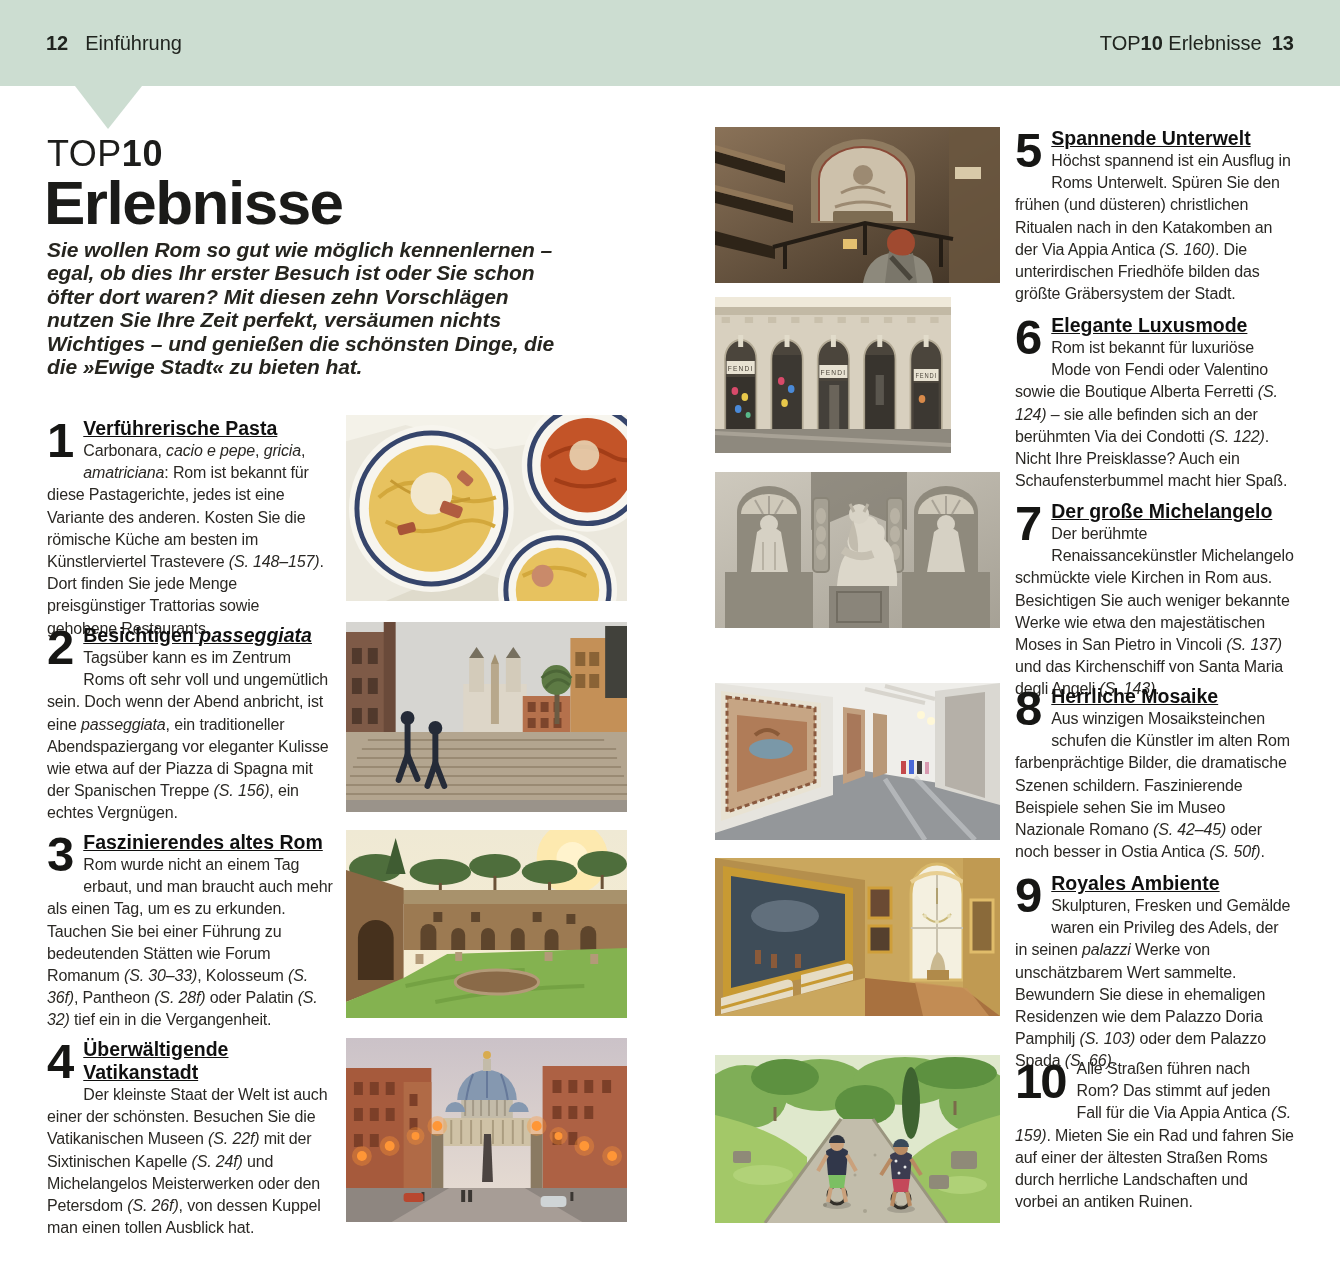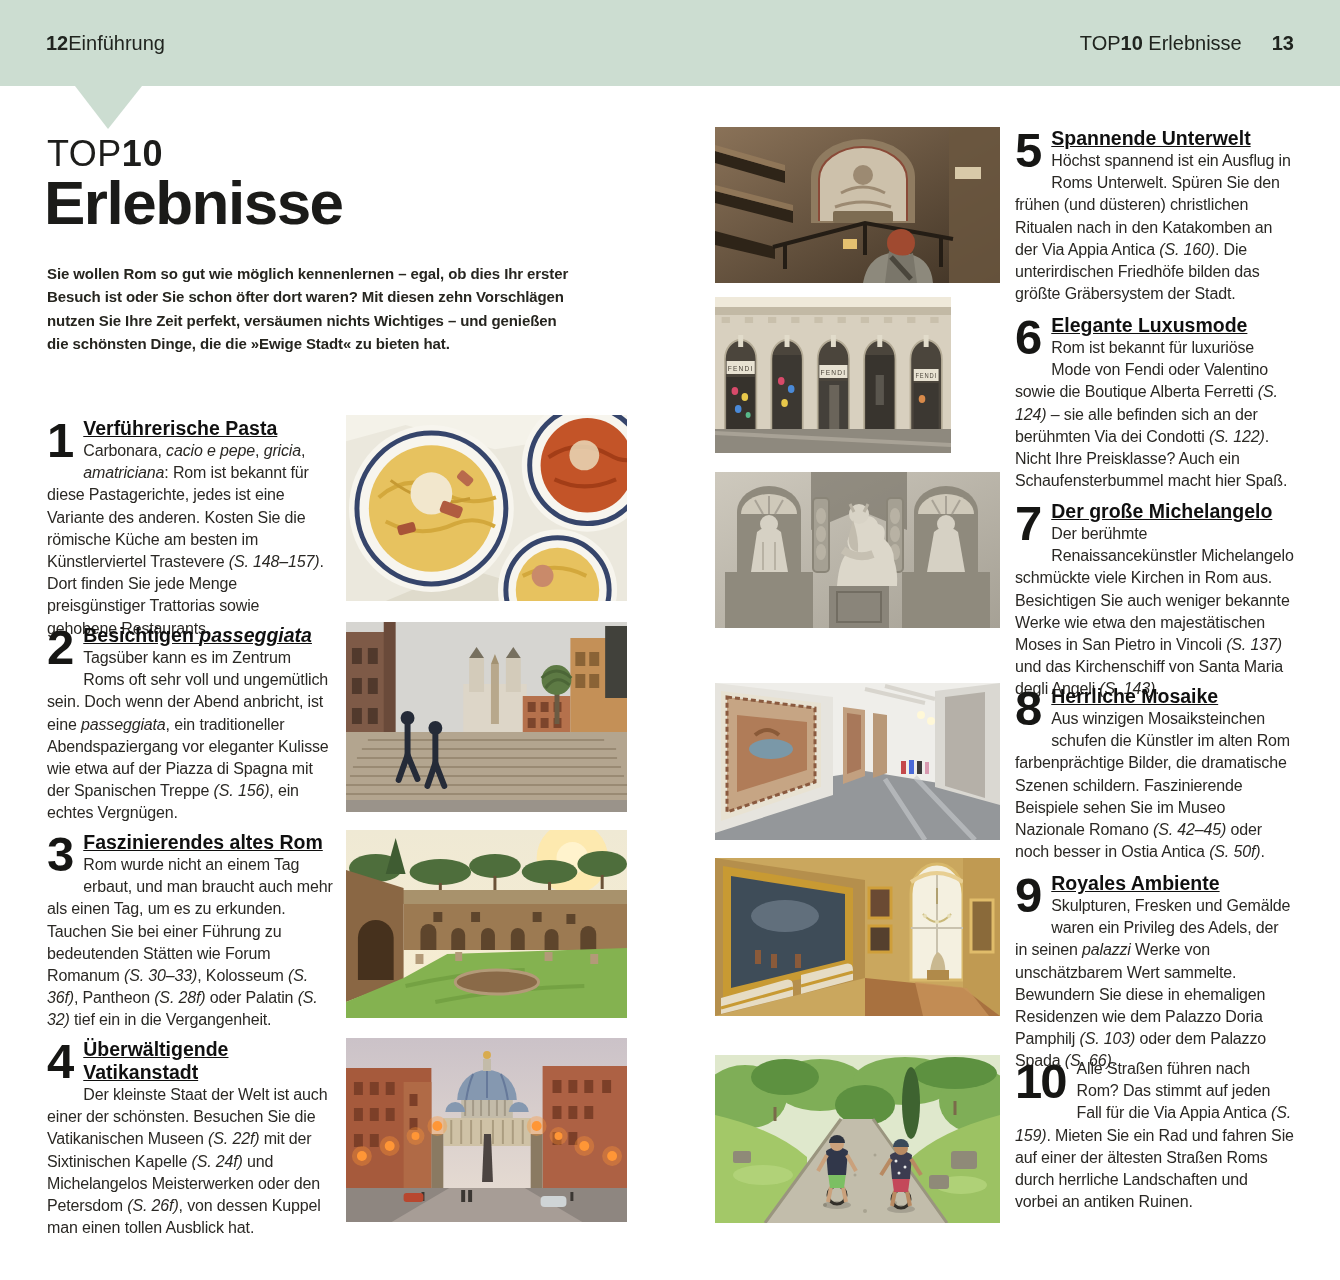--- a/index.html
+++ b/index.html
@@ -5,33 +5,33 @@
   * { margin:0; padding:0; box-sizing:border-box; }
   html,body { background:#ffffff; }
   body { font-family:"Liberation Sans","DejaVu Sans",sans-serif; color:#23221f; }
   #page { position:relative; width:1340px; height:1280px; background:#fff; overflow:hidden; }
 
   
   .band { position:absolute; top:0; left:0; width:1340px; height:86px; background:#ccddd1;
           display:flex; justify-content:space-between; align-items:center; padding:0 46px;
           font-size:20px; color:#20241f; }
   .band b { font-weight:700; }
-  .band-left b { }
-  .band-right .pn { margin-left:30px; }
+  .band-left b { margin-right:17px; }
+  .band-right .pn { margin-left:10px; }
   .notch { position:absolute; top:86px; left:75px; width:0; height:0;
            border-left:33px solid transparent; border-right:34px solid transparent;
            border-top:43px solid #ccddd1; }
 
   
   .kicker { position:absolute; left:47px; top:133px; font-size:36px; color:#1d1d1b; letter-spacing:.5px; }
   .kicker b { font-weight:700; }
   .main-title { position:absolute; left:44px; top:167px; font-size:62px; font-weight:800;
                 letter-spacing:-1.5px; color:#1b1b19; }
-  .intro { position:absolute; left:47px; top:262px; width:528px; font-size:15px; line-height:23.4px;
-           font-weight:700; color:#26251f; letter-spacing:-.1px; }
+  .intro { position:absolute; left:47px; top:238px; width:528px; font-size:21px; line-height:23.4px;
+           font-weight:700; color:#26251f; letter-spacing:-.1px;font-style:italic; }
 
   
   .item { position:absolute; }
   .col-left  { left:47px;  width:286px; }
   .col-right { left:1015px; width:279px; }
   .num { float:left; font-weight:800; font-size:49px; line-height:40px; margin:3px 11px 4px 0;
          letter-spacing:-2px; color:#161614; }
   .ih { font-size:19.5px; line-height:23px; font-weight:700; color:#101010;text-decoration:underline; }
   .ib { font-size:16px; line-height:22.2px; color:#2a2824; letter-spacing:-.15px; }
   .it { font-style:italic;margin-top:8px; }

